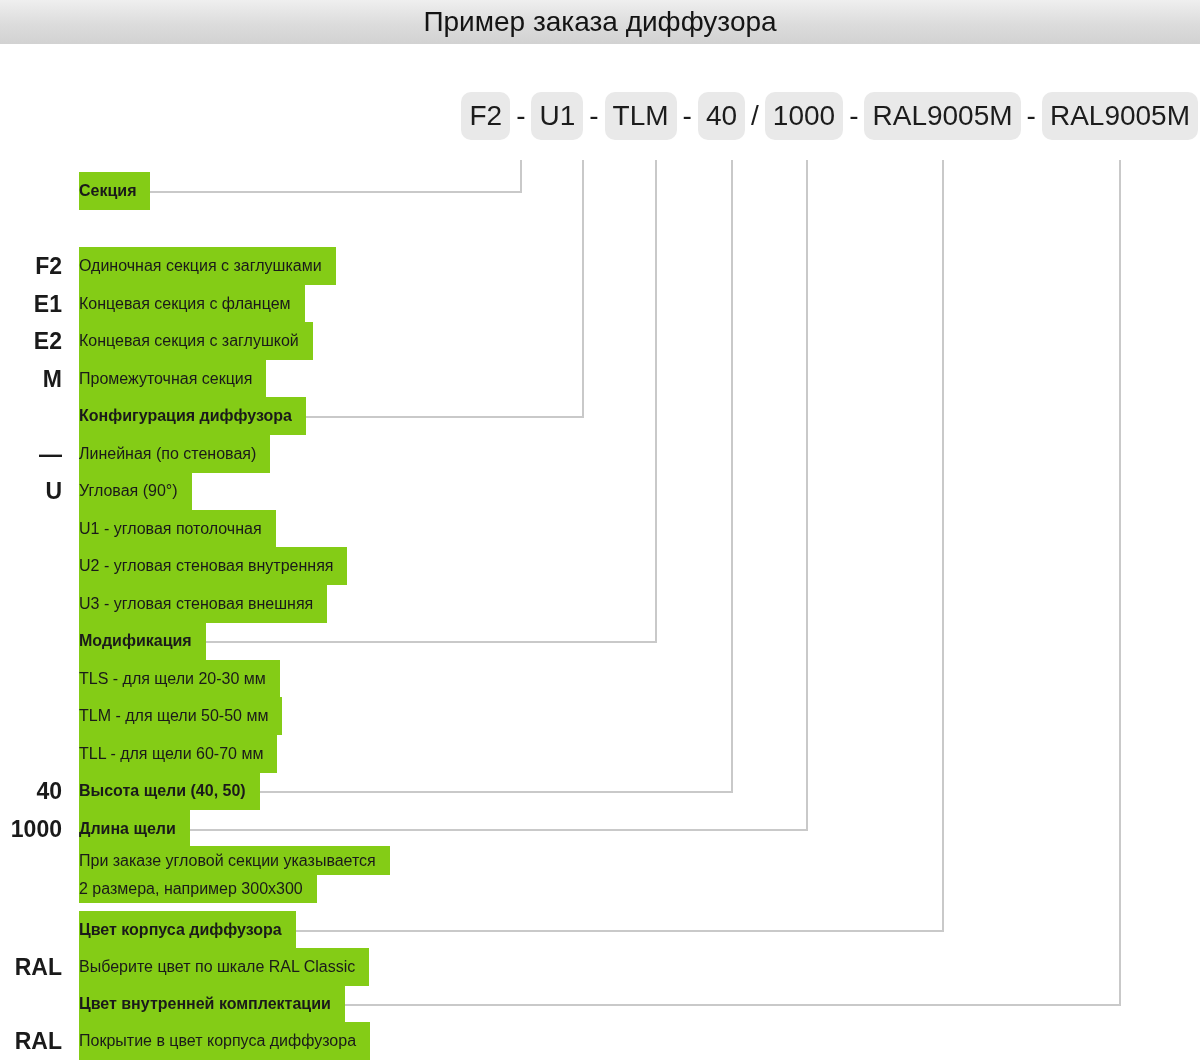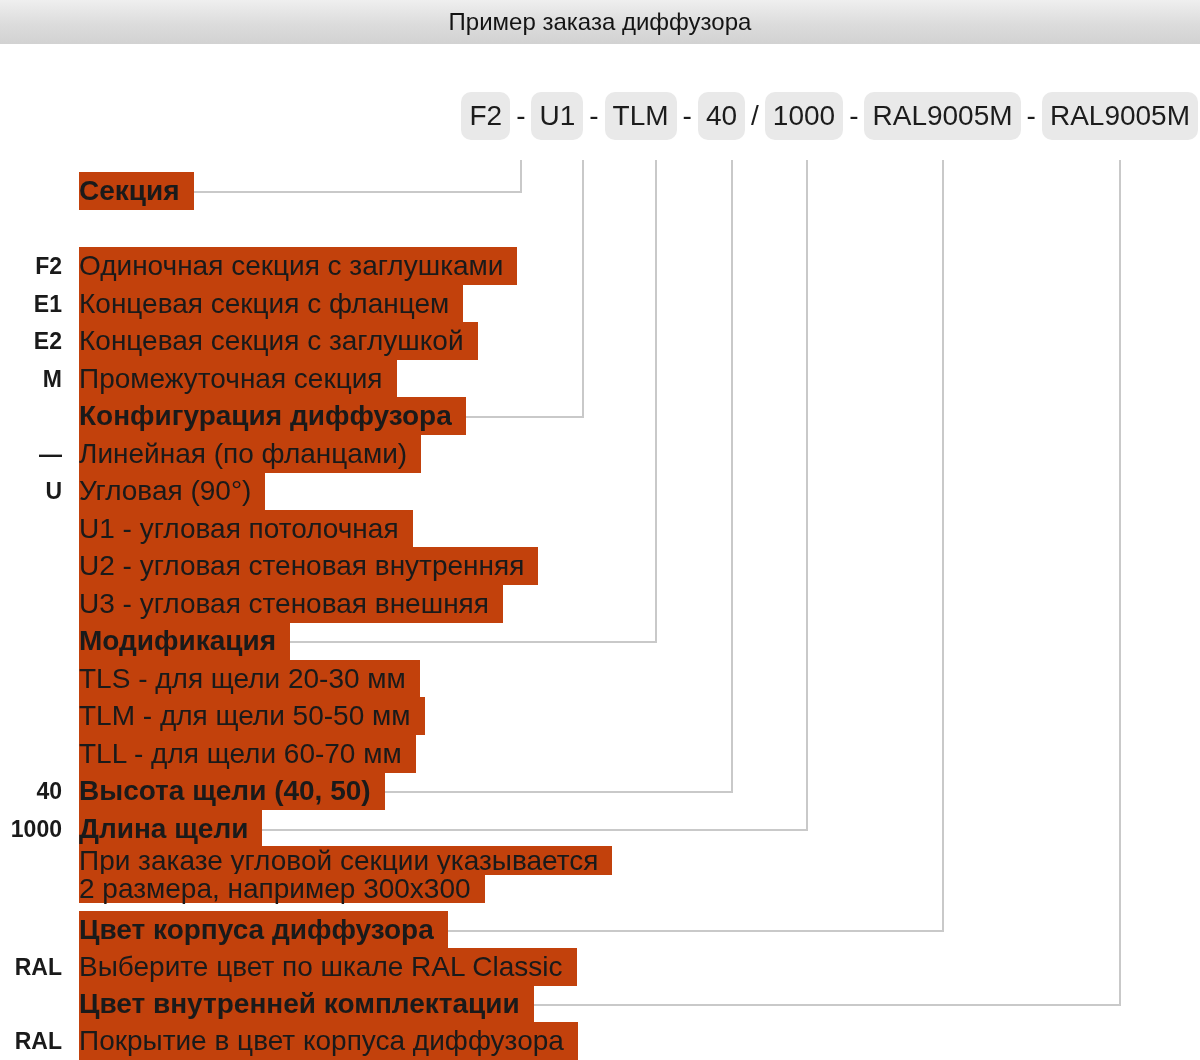--- a/index.html
+++ b/index.html
@@ -2,38 +2,38 @@
 <html><head>
 <meta charset="utf-8">
 <style>
   html,body{margin:0;padding:0;background:#ffffff;}
   body{width:1200px;height:1060px;position:relative;overflow:hidden;
        font-family:"Liberation Sans","DejaVu Sans",sans-serif;color:#1a1a1a;}
 
   .title-bar{position:absolute;left:0;top:0;width:1200px;height:44px;
     background:linear-gradient(180deg,#efefef 0%,#dcdcdc 55%,#d2d2d2 100%);
     display:flex;align-items:center;justify-content:center;}
-  .title-bar .t{font-size:24px;color:#141414;}
+  .title-bar .t{font-size:28px;color:#141414;}
 
   .code-row{position:absolute;left:0;right:2px;top:92px;height:48px;
     display:flex;justify-content:flex-end;align-items:center;}
   .code-box{background:#e9e9e9;border-radius:10px;padding:5px 8px;
     font-size:28px;line-height:38px;color:#1c1c1c;white-space:nowrap;}
   .code-sep{font-size:28px;color:#1c1c1c;margin:0 6px;line-height:38px;}
 
   .connector{position:absolute;border-right:2px solid #c9c9c9;
     border-bottom:2px solid #c9c9c9;z-index:1;}
 
   .legend{position:absolute;left:0;top:0;width:1200px;height:1060px;z-index:2;}
   .legend-row{position:absolute;left:0;width:1200px;height:38px;line-height:38px;}
   .legend-row.note{height:29px;line-height:29px;}
   .legend-code{position:absolute;left:0;top:0;width:62px;text-align:right;
     font-weight:bold;font-size:23px;white-space:pre;}
-  .legend-text{position:absolute;left:79px;top:0;font-size:28px;
-    background:#c2410c;padding-right:14px;white-space:pre;}
+  .legend-text{position:absolute;left:79px;top:0;font-size:16px;
+    background:#84cc16;padding-right:14px;white-space:pre;}
   .legend-row.header .legend-text{font-weight:bold;}
 </style>
 </head>
 <body>
 
 <div class="title-bar">
   <span class="t">Пример заказа диффузора</span>
 </div>
 
 <div id="connectors">
@@ -80,21 +80,21 @@
     </div>
     <div class="legend-row item" style="top: 360px;">
       <span class="legend-code">M</span>
       <span class="legend-text">Промежуточная секция</span>
     </div>
     <div class="legend-row header" style="top: 397px;">
       <span class="legend-text">Конфигурация диффузора</span>
     </div>
     <div class="legend-row item" style="top: 435px;">
       <span class="legend-code">—</span>
-      <span class="legend-text">Линейная (по фланцами)</span>
+      <span class="legend-text">Линейная (по стеновая)</span>
     </div>
     <div class="legend-row item" style="top: 472px;">
       <span class="legend-code">U</span>
       <span class="legend-text">Угловая (90°)</span>
     </div>
     <div class="legend-row item" style="top: 510px;">
       <span class="legend-text">U1 - угловая потолочная</span>
     </div>
     <div class="legend-row item" style="top: 547px; padding-left: 43px;">
       <span class="legend-text">U2 - угловая стеновая внутренняя</span>

